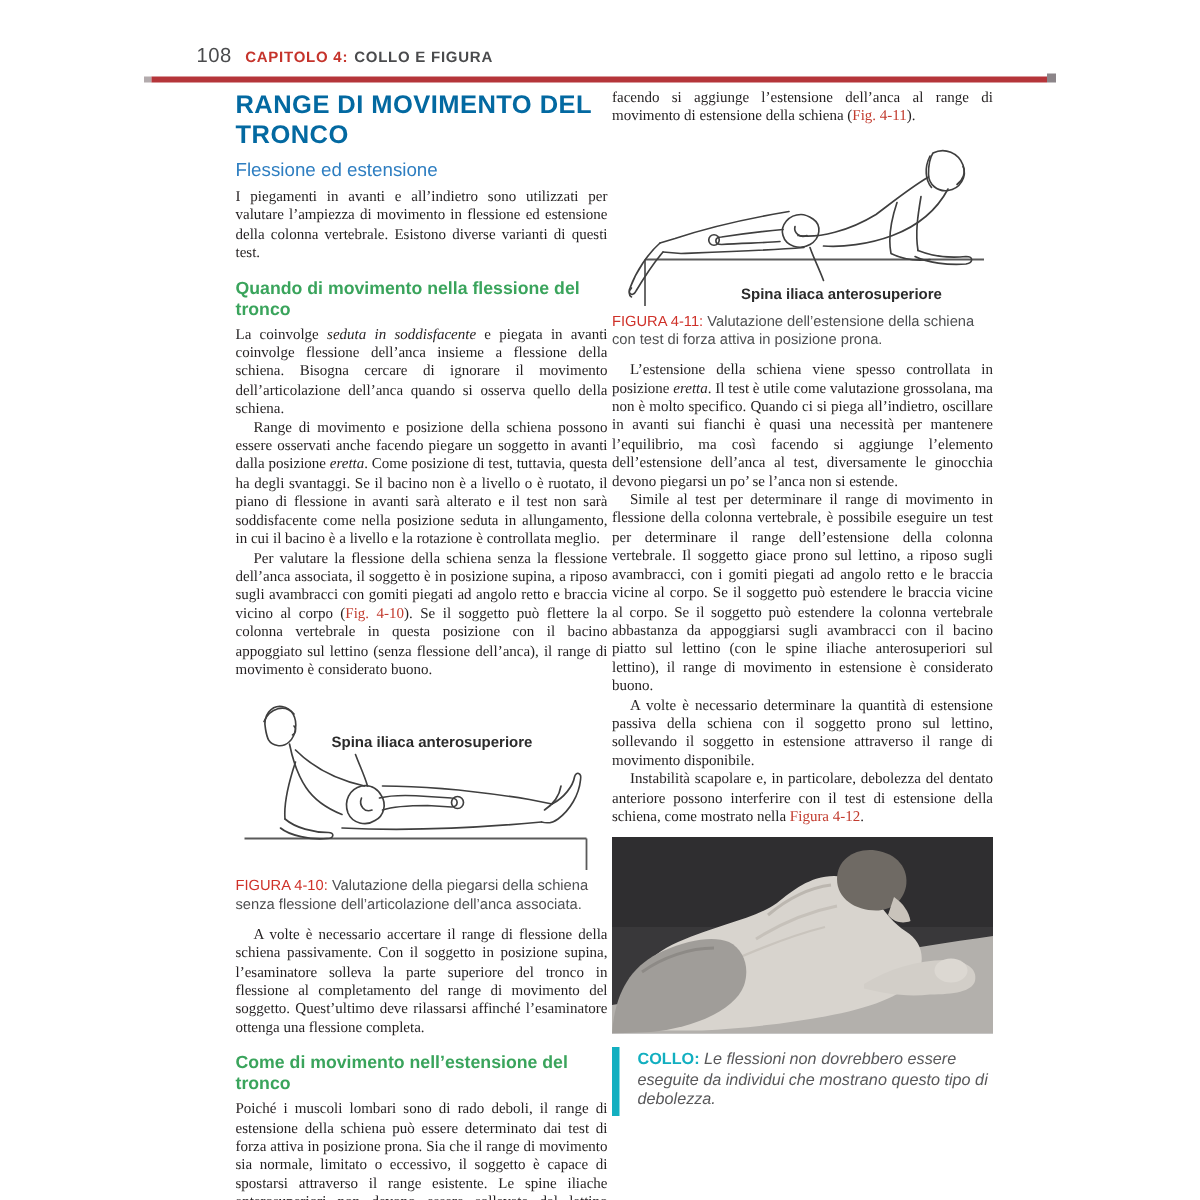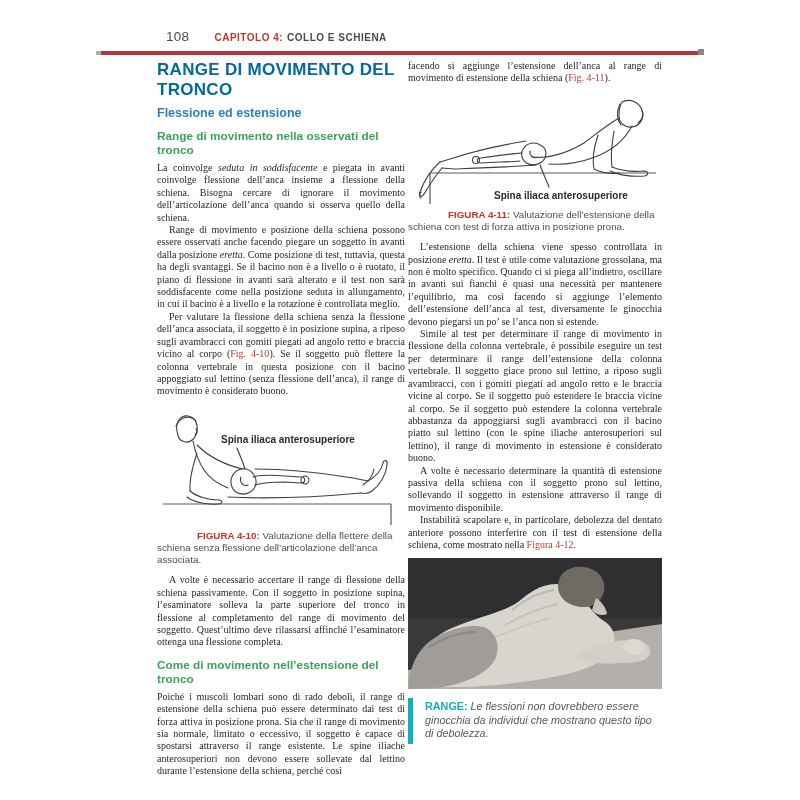--- a/index.html
+++ b/index.html
@@ -1,80 +1,81 @@
 <!DOCTYPE html>
 <html><head>
 <meta charset="utf-8">
 <style>
   html,body{margin:0;padding:0;background:#e8e8e8;}
   .page{position:relative;width:800px;height:800px;background:#ffffff;overflow:hidden;
         font-family:"Liberation Serif",serif;color:#231f20;}
 
   
-  .header{position:absolute;left:131px;top:29px;display:flex;align-items:baseline;gap:25px;
-          font-family:"Liberation Sans",sans-serif;margin-left:35px;}
+  .header{position:absolute;left:131px;top:29px;display:flex;align-items:baseline;gap:9px;
+          font-family:"Liberation Sans",sans-serif;}
   .page-num{font-size:13.5px;color:#4a4b4d;letter-spacing:.3px;}
   .chapter{font-size:10px;letter-spacing:.5px;color:#4a4b4d;font-weight:600;}
   .chapter .chap-label{color:#c5332b;font-weight:700;margin-right:4px;}
   .rule{position:absolute;left:101px;top:51px;width:597px;height:4px;background:#b5353a;}
   .rule-cap-l{position:absolute;left:96px;top:51px;width:5px;height:4px;background:#b3abad;}
   .rule-cap-r{position:absolute;left:698px;top:49px;width:6px;height:6px;background:#8c8589;}
 
   
   .col{position:absolute;top:60px;}
   .col-left{left:157px;width:248px;}
   .col-right{left:408px;width:254px;}
 
   h1.title{font-family:"Liberation Sans",sans-serif;font-size:17px;line-height:19.5px;
            color:#0369a1;font-weight:700;letter-spacing:.3px;margin:0 0 7px;}
   h2.h-blue{font-family:"Liberation Sans",sans-serif;font-size:12.5px;color:#2e7ec1;
-            font-weight:700;margin:0 0 6px;}
+            font-weight:400;margin:0 0 6px;}
   h3.h-green{font-family:"Liberation Sans",sans-serif;font-size:11.8px;color:#3aa45c;
              font-weight:600;margin:9px 0 5px;}
   p.body{font-size:10px;line-height:12.4px;text-align:justify;margin:0;}
   p.body.ind{text-indent:12px;}
   p.body.after{margin-bottom:8px;}
   .it{font-style:italic;}
   .red{color:#c23b2e;}
 
   figure{margin:6px 0 8px;padding:0;}
   .fig-art{display:block;}
   .line{fill:none;stroke:#3f3f3f;stroke-width:1.1;stroke-linecap:round;stroke-linejoin:round;}
   .tline{fill:none;stroke:#5a5a5a;stroke-width:1.2;}
   .fig-label{font-family:"Liberation Sans",sans-serif;font-size:10px;font-weight:600;fill:#2b2b2b;}
   figcaption{font-family:"Liberation Sans",sans-serif;font-size:9.8px;line-height:12.2px;
              color:#4e4f51;margin-top:4px;text-align:left;}
-  figcaption .fig-ref{color:#cf3129;font-weight:700;margin-left:40px;}
+  figcaption .fig-ref{color:#cf3129;font-weight:400;}
 
   
   .note{margin-top:9px;border-left:5px solid #12afc0;padding:2px 2px 3px 12px;
         font-family:"Liberation Sans",sans-serif;font-size:10.8px;line-height:13.5px;
         font-style:italic;color:#58585a;}
   .note .note-label{color:#12afc0;font-weight:700;font-style:normal;}
 </style>
 </head>
 <body>
 
 <div class="page">
 
   <div class="header">
     <span class="page-num">108</span>
-    <span class="chapter"><span class="chap-label">CAPITOLO 4:</span><span>COLLO E SCHIENA</span></span>
+    <span class="chapter"><span class="chap-label">CAPITOLO 4:</span><span>COLLO E FIGURA</span></span>
   </div>
   <div class="rule-cap-l"></div>
   <div class="rule"></div>
   <div class="rule-cap-r"></div>
 
   <div class="col col-left">
 
     <h1 class="title">RANGE DI MOVIMENTO DEL TRONCO</h1>
     <h2 class="h-blue">Flessione ed estensione</h2>
 
+    <p class="body after"><span>I piegamenti in avanti e all’indietro sono utilizzati per valutare l’ampiezza di movimento in flessione ed estensione della colonna vertebrale. Esistono diverse varianti di questi test.</span></p>
 
-    <h3 class="h-green">Range di movimento nella osservati del tronco</h3>
+    <h3 class="h-green">Quando di movimento nella flessione del tronco</h3>
     <p class="body"><span>La coinvolge </span><span class="it">seduta in soddisfacente</span><span> e piegata in avanti coinvolge flessione dell’anca insieme a flessione della schiena. Bisogna cercare di ignorare il movimento dell’articolazione dell’anca quando si osserva quello della schiena.</span></p>
     <p class="body ind"><span>Range di movimento e posizione della schiena possono essere osservati anche facendo piegare un soggetto in avanti dalla posizione </span><span class="it">eretta</span><span>. Come posizione di test, tuttavia, questa ha degli svantaggi. Se il bacino non è a livello o è ruotato, il piano di flessione in avanti sarà alterato e il test non sarà soddisfacente come nella posizione seduta in allungamento, in cui il bacino è a livello e la rotazione è controllata meglio.</span></p>
     <p class="body ind"><span>Per valutare la flessione della schiena senza la flessione dell’anca associata, il soggetto è in posizione supina, a riposo sugli avambracci con gomiti piegati ad angolo retto e braccia vicino al corpo (</span><span class="red">Fig. 4-10</span><span>). Se il soggetto può flettere la colonna vertebrale in questa posizione con il bacino appoggiato sul lettino (senza flessione dell’anca), il range di movimento è considerato buono.</span></p>
 
     <figure>
       <svg class="fig-art" width="248" height="122" viewBox="0 0 248 122">
 
         <path class="tline" d="M6 100 H234 M234 100 V121"></path>
 
         <path class="line" d="M20 27 C18 18 24 11 31 12 C38 13 41 20 40 27 C39 34 34 39 28 38 C22 37 21 33 20 27 Z"></path>
@@ -96,21 +97,21 @@
 
         <path class="line" d="M98 65 C130 65 165 69 196 74 L211 77"></path>
         <path class="line" d="M71 93 C111 95 161 93 204 89"></path>
 
         <path class="line" d="M211 77 C219 73 225 65 226 59 C227 55 231 56 230 61 C229 71 223 81 215 87 C211 90 208 90 204 89"></path>
         <path class="line" d="M206 81 C212 77 216 71 217 65"></path>
 
         <path class="line" d="M80 44 C83 52 86 58 88 65"></path>
         <text class="fig-label" x="64" y="39">Spina iliaca anterosuperiore</text>
       </svg>
-      <figcaption><span class="fig-ref">FIGURA 4-10:</span><span> Valutazione della flettere della schiena senza flessione dell’articolazione dell’anca associata.</span></figcaption>
+      <figcaption><span class="fig-ref">FIGURA 4-10:</span><span> Valutazione della piegarsi della schiena senza flessione dell’articolazione dell’anca associata.</span></figcaption>
     </figure>
 
     <p class="body ind"><span>A volte è necessario accertare il range di flessione della schiena passivamente. Con il soggetto in posizione supina, l’esaminatore solleva la parte superiore del tronco in flessione al completamento del range di movimento del soggetto. Quest’ultimo deve rilassarsi affinché l’esaminatore ottenga una flessione completa.</span></p>
 
     <h3 class="h-green">Come di movimento nell’estensione del tronco</h3>
     <p class="body"><span>Poiché i muscoli lombari sono di rado deboli, il range di estensione della schiena può essere determinato dai test di forza attiva in posizione prona. Sia che il range di movimento sia normale, limitato o eccessivo, il soggetto è capace di spostarsi attraverso il range esistente. Le spine iliache anterosuperiori non devono essere sollevate dal lettino durante l’estensione della schiena, perché così</span></p>
   </div>
 
   <div class="col col-right">
 
@@ -175,16 +176,16 @@
 
         <path d="M150 28 C150 15 162 7 176 9 C190 11 198 21 196 33 C194 43 186 49 176 49 C162 49 150 41 150 28 Z" fill="#6f6a64"></path>
         <path d="M188 40 C194 44 198 50 199 56 C194 58 188 57 184 52 Z" fill="#c9c3bb"></path>
 
         <path d="M168 98 C184 88 204 82 222 82 C236 82 244 88 242 96 C240 103 228 105 212 105 C196 107 180 104 168 101 Z" fill="#d2cec8"></path>
         <ellipse cx="226" cy="89" rx="11" ry="8" fill="#dcd8d2"></ellipse>
       </svg>
     </figure>
 
     <div class="note">
-      <span class="note-label">RANGE:</span><span> Le flessioni non dovrebbero essere ginocchia da individui che mostrano questo tipo di debolezza.</span>
+      <span class="note-label">COLLO:</span><span> Le flessioni non dovrebbero essere eseguite da individui che mostrano questo tipo di debolezza.</span>
     </div>
   </div>
 </div>
 
 </body></html>

